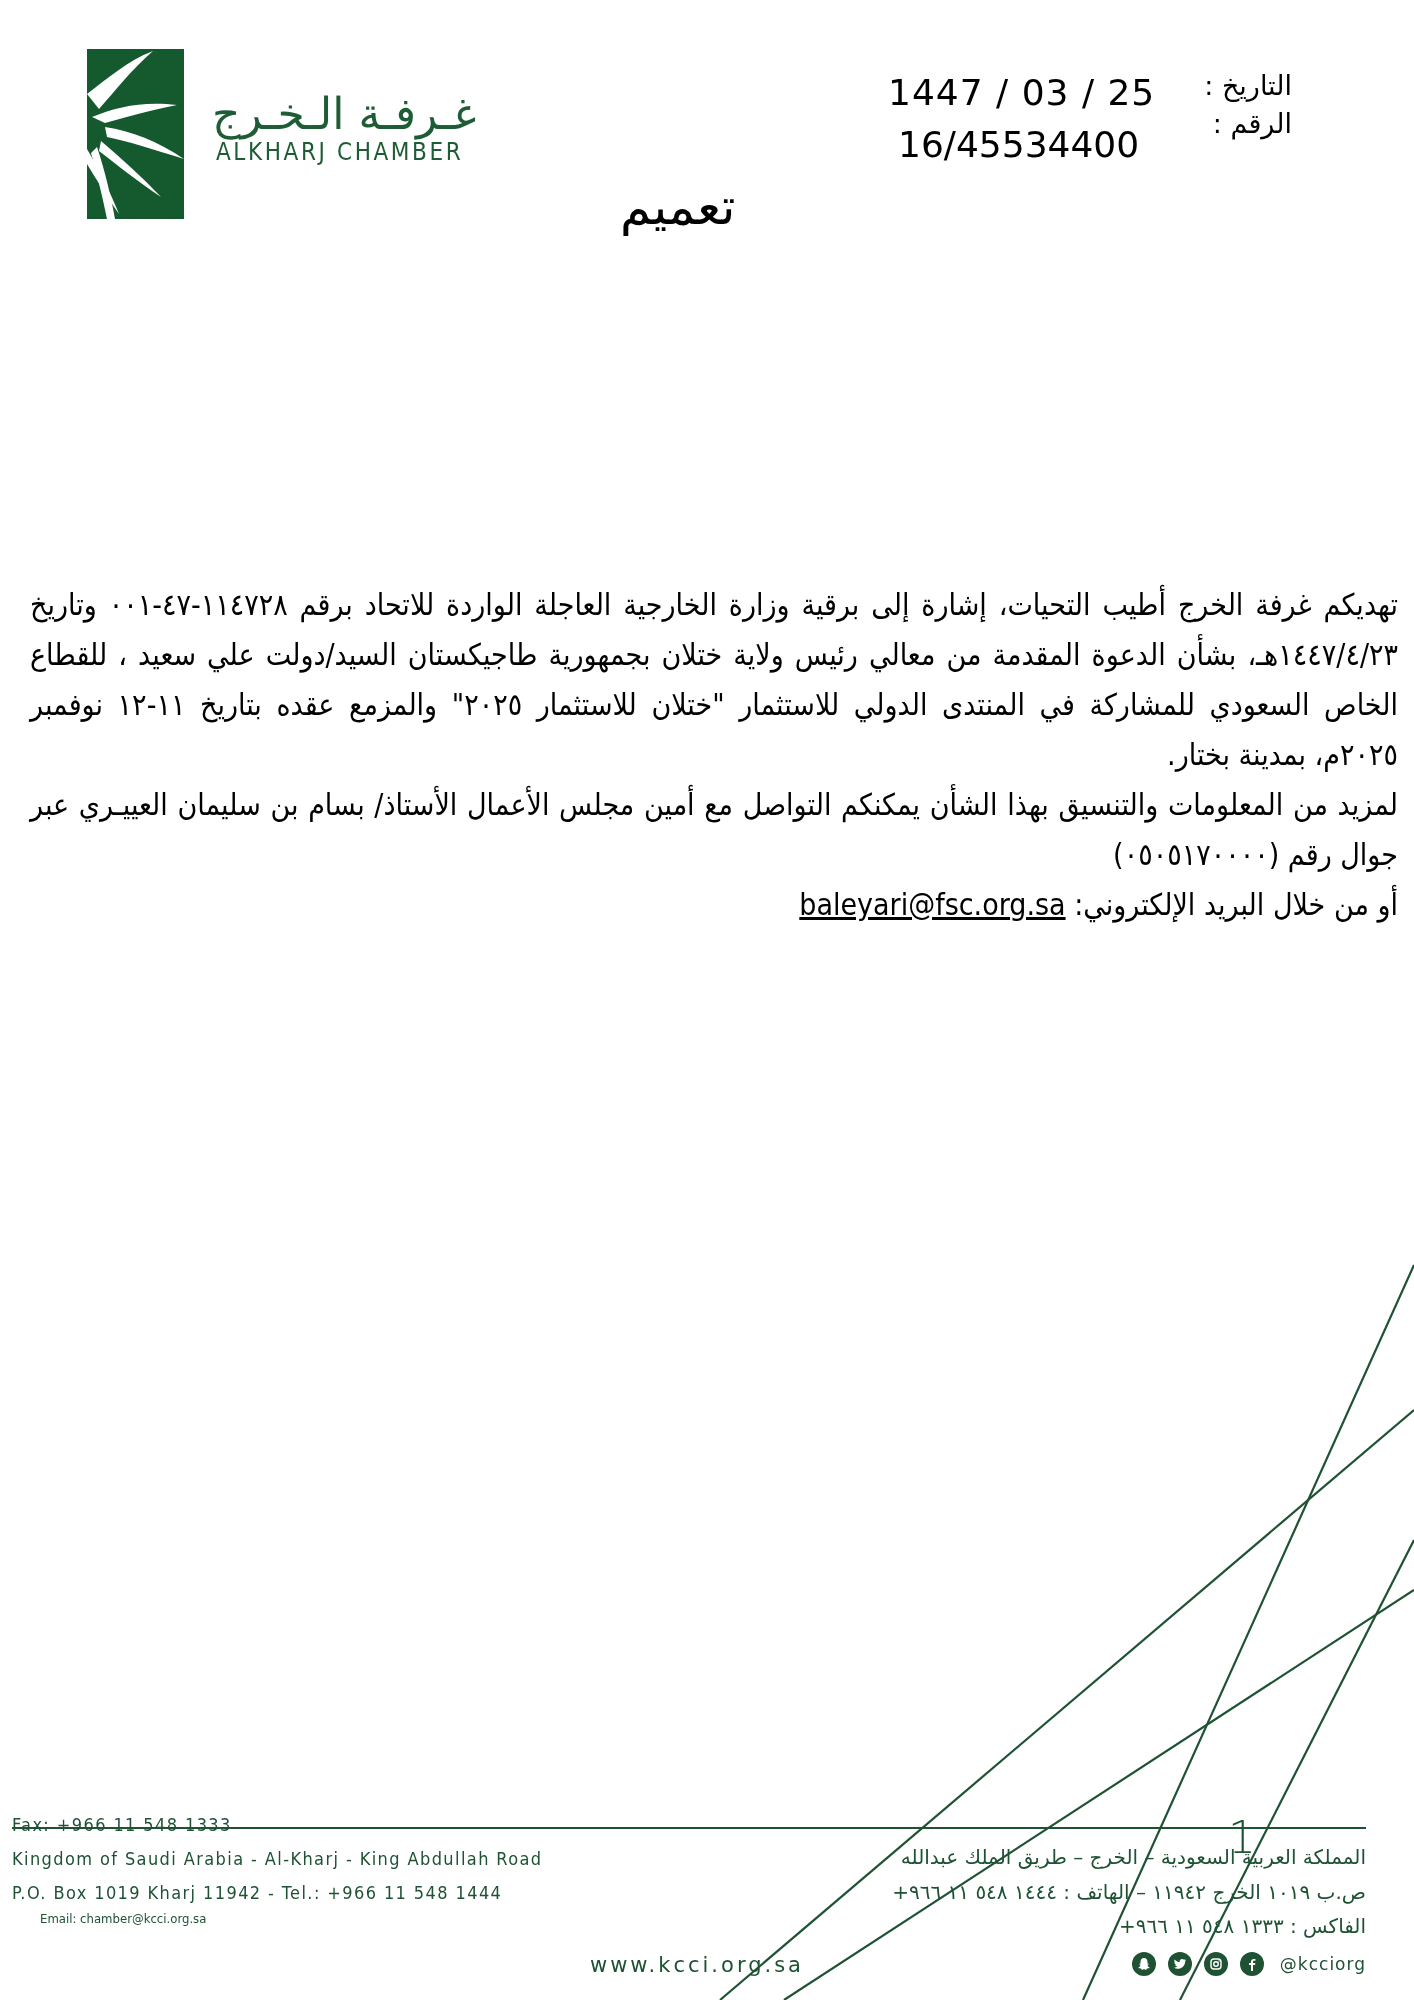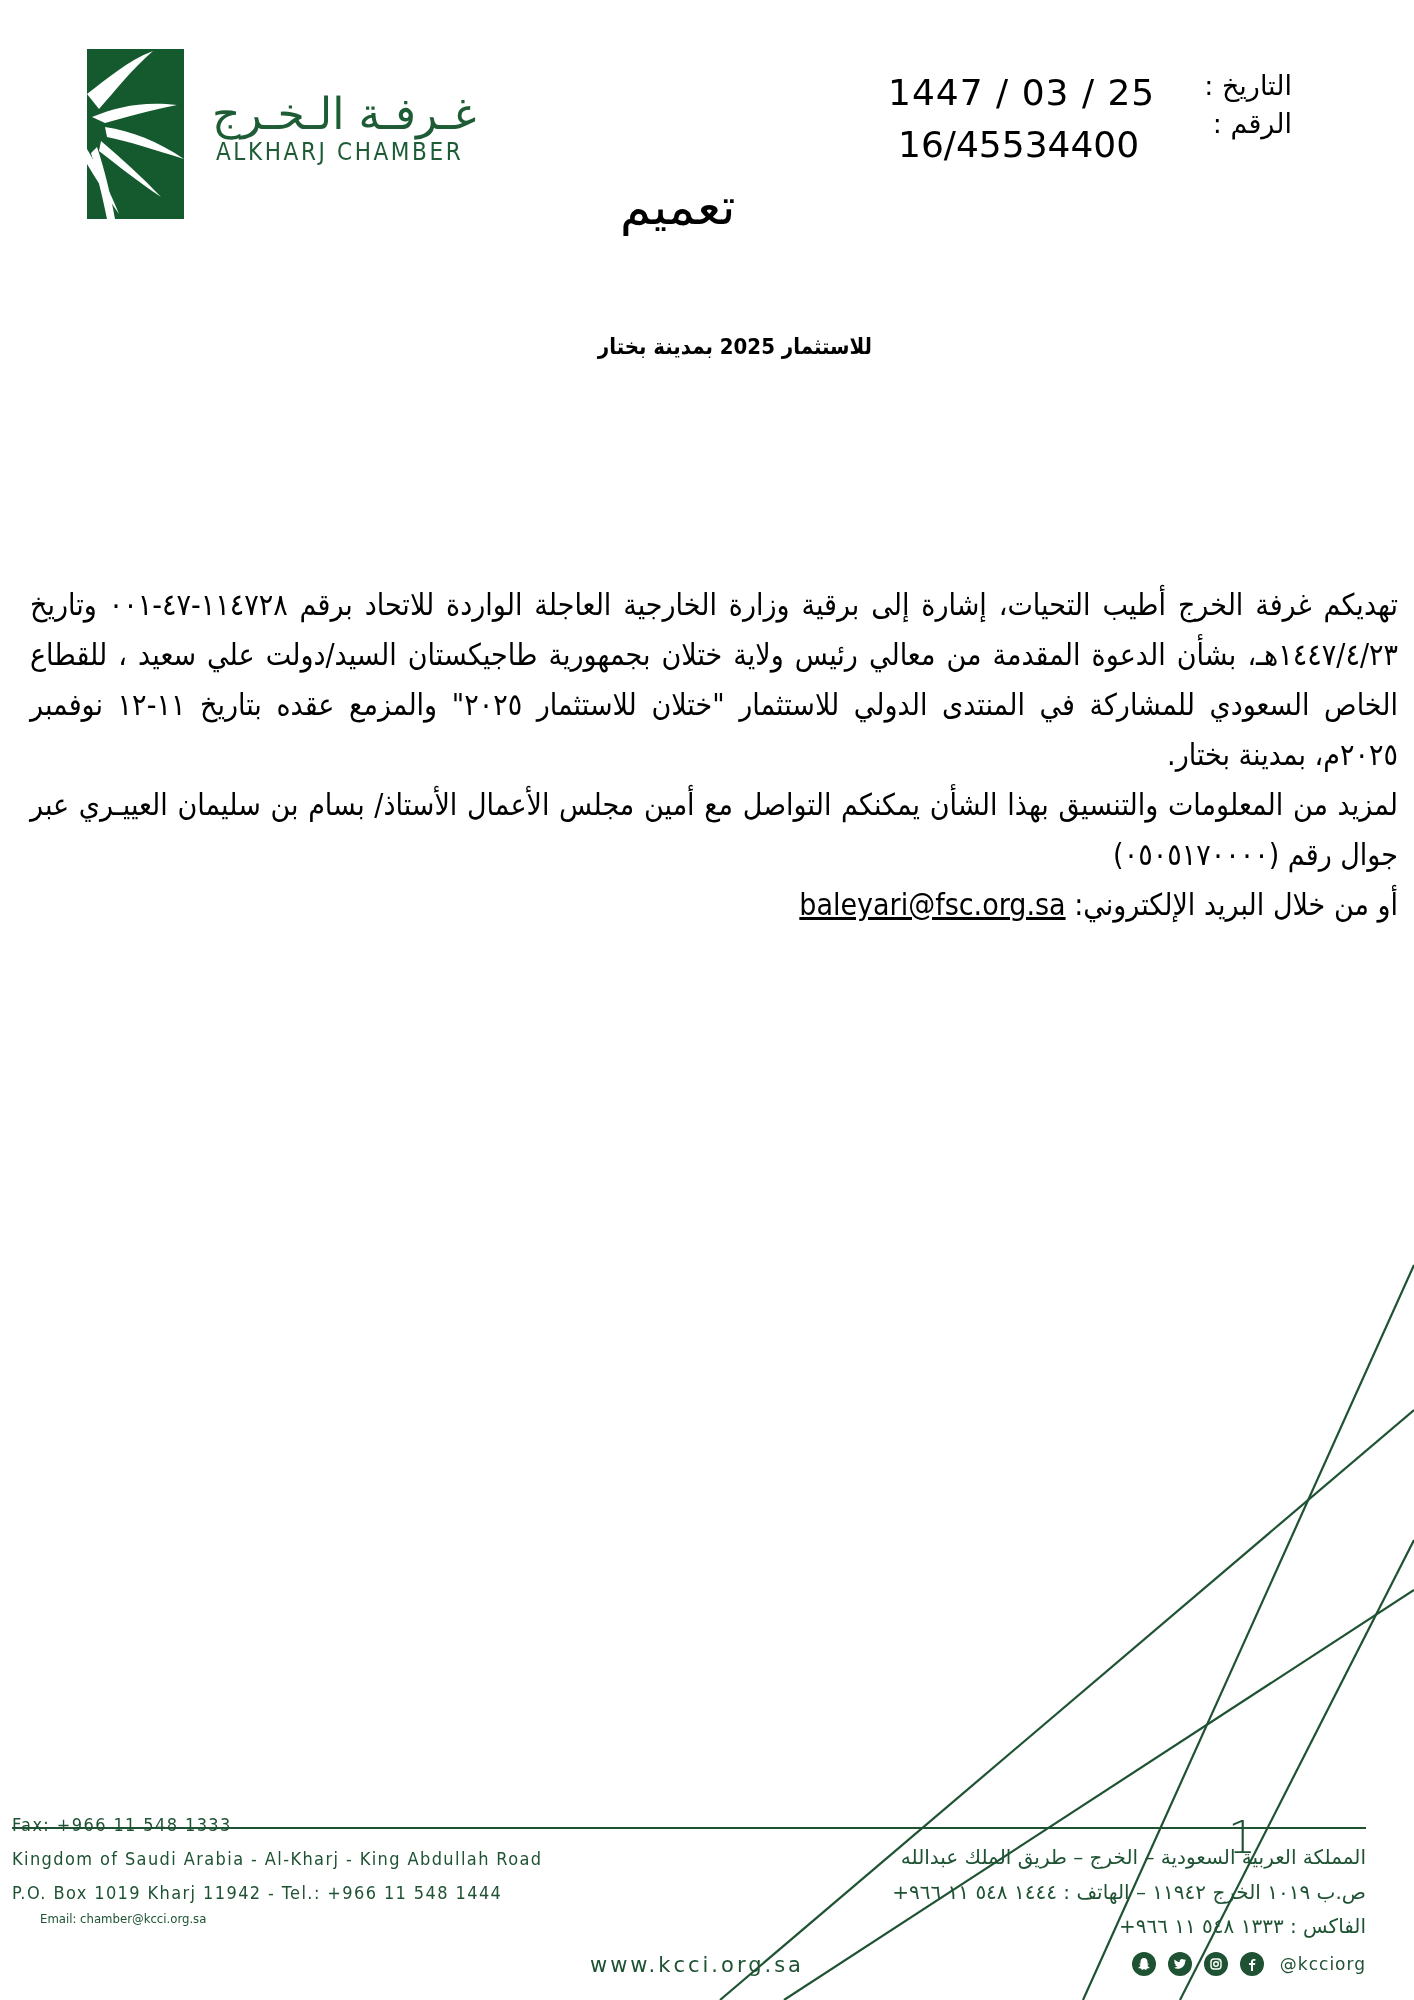--- a/index.html
+++ b/index.html
@@ -65,21 +65,20 @@
 <div class="abs logo-en">ALKHARJ CHAMBER</div>
 
 <div class="abs meta-label date-label">التاريخ :</div>
 <div class="abs meta-value date-value">1447 / 03 / 25</div>
 <div class="abs meta-label num-label">الرقم  :</div>
 <div class="abs meta-value num-value">16/45534400</div>
 
 <div class="abs doc-title">تعميم</div>
 
 <div class="abs subject">
-  <div>للاستثمار 2025 بمدينة بختار</div>
 </div>
 
 <div class="abs body-text">
   <p>تهديكم غرفة الخرج أطيب التحيات، إشارة إلى برقية وزارة الخارجية العاجلة الواردة للاتحاد برقم ١١٤٧٢٨-٤٧-٠٠١ وتاريخ ١٤٤٧/٤/٢٣هـ، بشأن الدعوة المقدمة من معالي رئيس ولاية ختلان بجمهورية طاجيكستان السيد/دولت علي سعيد ، للقطاع الخاص السعودي للمشاركة في المنتدى الدولي للاستثمار "ختلان للاستثمار ٢٠٢٥" والمزمع عقده بتاريخ ١١-١٢ نوفمبر ٢٠٢٥م، بمدينة بختار.</p>
   <p>لمزيد من المعلومات والتنسيق بهذا الشأن يمكنكم التواصل مع أمين مجلس الأعمال الأستاذ/ بسام بن سليمان العييـري عبر جوال رقم (٠٥٠٥١٧٠٠٠٠)</p>
   <p><span>أو من خلال البريد الإلكتروني: </span><a class="email-link">baleyari@fsc.org.sa</a></p>
 </div>
 
 <svg class="abs deco" viewBox="0 0 1414 2000">
   <line x1="1414" y1="1265" x2="1083" y2="2000" stroke="#1e5233" stroke-width="2.2"></line>

